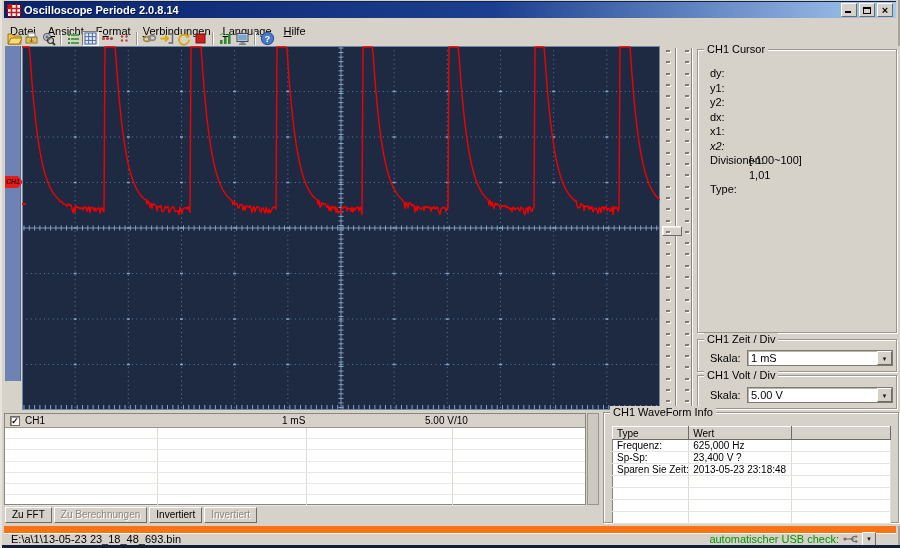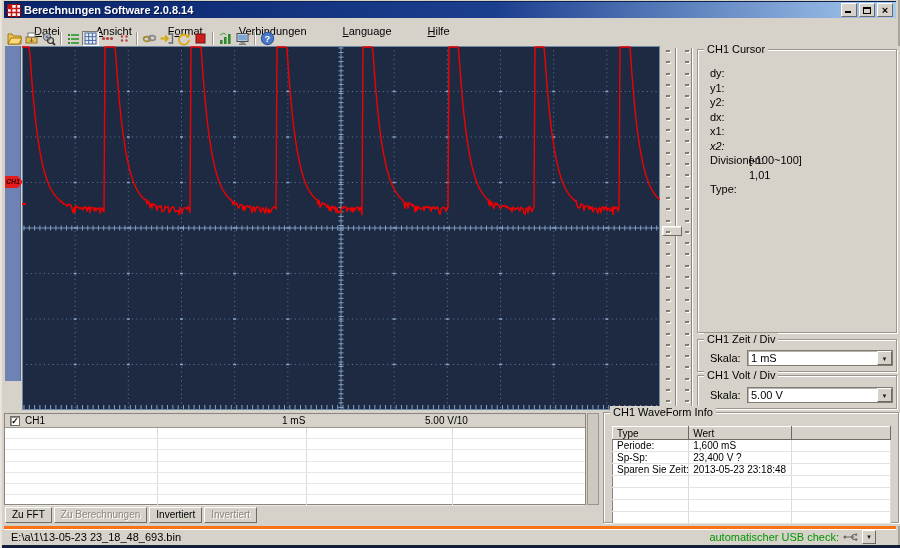--- a/index.html
+++ b/index.html
@@ -20,21 +20,21 @@
             text-align:center; border:1px solid; border-color:#fff #6e6b64 #6e6b64 #fff;
             color:#000; position:relative; }
   .winbtn .mini { position:absolute; left:3px; bottom:3px; width:6px; height:2px; background:#000; }
   .winbtn .maxi { position:absolute; left:3px; top:3px; width:8px; height:7px;
                   border:1px solid #000; border-top-width:2px; }
   .winbtn .clos { font-size:11px; font-weight:bold; line-height:12px; }
 
   
   .menubar { position:absolute; left:2px; top:18px; right:2px; height:13px;
              display:flex; align-items:center; font-size:11px; color:#000; }
-  .menu-item { padding:8px 6px; height:13px; line-height:13px; cursor:default;margin-left:24px; }
+  .menu-item { padding:8px 6px; height:13px; line-height:13px; cursor:default; }
   .menu-item u { text-decoration:underline; }
 
   
   .toolbar { position:absolute; left:2px; top:31px; right:2px; height:15px;
              display:flex; align-items:center; padding-left:2px; }
   .tbtn { width:17px; height:15px; display:flex; align-items:center; justify-content:center; }
   .tbtn.pressed { border:1px solid; border-color:#7b7b73 #fff #fff #7b7b73; background:#e6e2da; }
   .tsep { width:2px; height:13px; margin:0 3px; border-left:1px solid #9a968e; border-right:1px solid #fff; }
 
   
@@ -107,42 +107,42 @@
   .info-table { position:absolute; left:8px; top:13px; width:279px; border-collapse:collapse;
                 font-size:10px; background:#fff; border:1px solid #8a867e; table-layout:fixed; }
   .info-table th { background:#d6d2c9; font-weight:normal; text-align:left; height:13px;
                    padding:0 4px; border:1px solid; border-color:#fff #6e6b64 #6e6b64 #fff; }
   .info-table td { height:11.3px; padding:0 4px; border-right:1px solid #dcdcd6;
                    border-bottom:1px solid #e4e4de; color:#000; white-space:nowrap; overflow:hidden; }
   .col-type { width:76px; } .col-wert { width:102px; } .col-x { width:99px; }
 
   
   .statusbar { position:absolute; left:2px; top:526px; right:2px; height:19px; background:#d6d2c9;
-               border-top:3px solid #f97316; box-shadow:inset 0 1px 0 #fff;
+               border-top:7px solid #f97316; box-shadow:inset 0 1px 0 #fff;
                display:flex; align-items:center; font-size:11px; color:#000; }
   .status-file { margin-left:7px; flex:1; white-space:nowrap; }
   .status-usb { display:flex; align-items:center; gap:4px; margin-right:20px; }
   .usb-label { color:#009500; }
   .usb-drop { width:14px; height:14px; background:#d6d2c9; border:1px solid;
               border-color:#fff #6e6b64 #6e6b64 #fff; font-size:6px; text-align:center;
               line-height:12px; color:#1a1a1a; }
   .bottom-dark { position:absolute; left:0; top:545px; width:900px; height:3px; background:#131f38; }
 </style>
 </head>
 <body>
 
 <div id="window">
 
   <div class="titlebar">
     <svg class="ticon" viewBox="0 0 14 13">
       <rect x="0.5" y="0.5" width="13" height="12" fill="#fff" stroke="#7b0000"></rect>
       <path d="M0 4.5h14M0 8.5h14M4.5 0v13M9.5 0v13" stroke="#c81616" stroke-width="1.6" fill="none"></path>
       <rect x="0.5" y="0.5" width="4" height="4" fill="#c81616"></rect>
     </svg>
-    <span class="ttext">Berechnungen Software 2.0.8.14</span>
+    <span class="ttext">Oscilloscope Periode 2.0.8.14</span>
     <span class="winbtns">
       <span class="winbtn">
           <span class="mini"></span>
         </span>
       <span class="winbtn">
           <span class="maxi"></span>
         </span>
       <span class="winbtn"><span class="clos">×</span></span>
     </span>
   </div>
@@ -464,22 +464,22 @@
     <div class="groupbox gb-info">
       <span class="legend">CH1 WaveForm Info</span>
       <table class="info-table" id="info-table">
           <tbody>
             <tr>
               <th class="col-type">Type</th>
               <th class="col-wert">Wert</th>
               <th class="col-x"></th>
             </tr>
             <tr>
-              <td>Periode:</td>
-              <td>1,600 mS</td>
+              <td>Frequenz:</td>
+              <td>625,000 Hz</td>
               <td></td>
             </tr>
             <tr>
               <td>Sp-Sp:</td>
               <td>23,400 V ?</td>
               <td></td>
             </tr>
             <tr>
               <td>Sparen Sie Zeit:</td>
               <td>2013-05-23 23:18:48</td>

